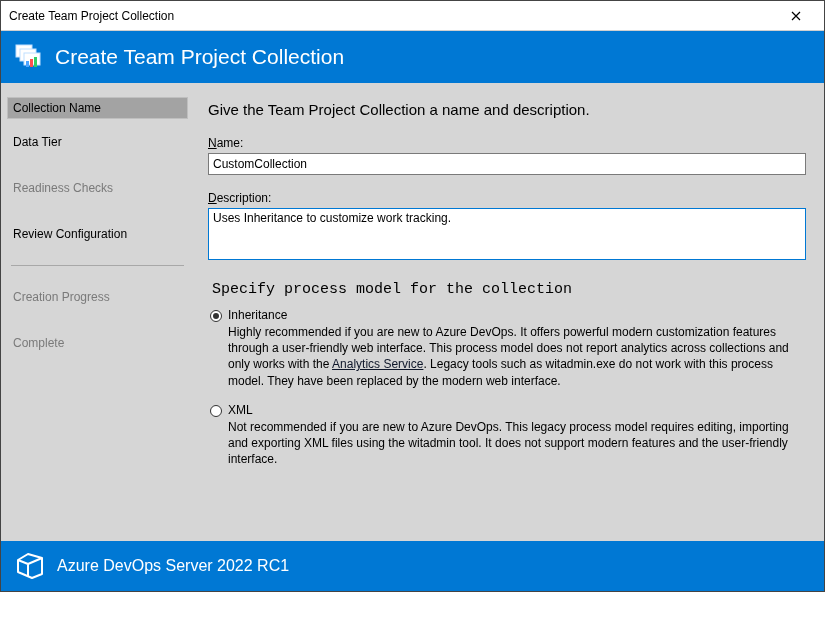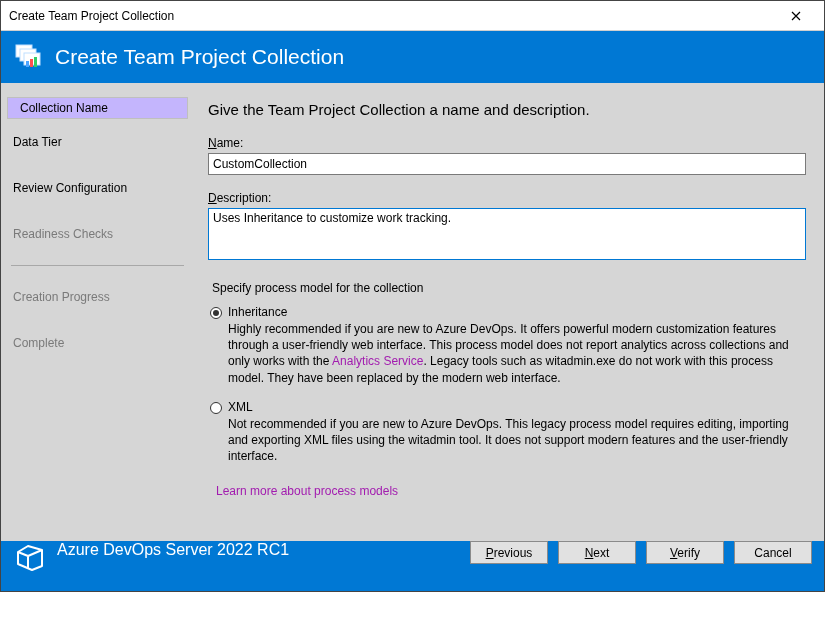--- a/index.html
+++ b/index.html
@@ -68,23 +68,23 @@
     gap: 0;
   }
   .sidebar-item {
     padding: 16px 6px;
     font-size: 12px;
     color: #000;
     cursor: default;
   }
   .sidebar-item.disabled { color: #7a7a7a; }
   .sidebar-item.active {
-    background: #c4b5fd;
+    background: #a3a3a3;
     border: 1px solid #bfbfbf;
-    padding: 3px 12px;
+    padding: 3px 5px;
   }
   .sidebar-divider {
     border: none;
     border-top: 1px solid #a8a8a8;
     margin: 8px 4px;
   }
   .main {
     flex: 1;
     background: #d6d6d6;
     padding: 18px 18px 4px 14px;
@@ -112,21 +112,21 @@
     width: 100%;
     height: 52px;
     border: 1px solid #0078D4;
     background: #fff;
     padding: 2px 4px;
     font-family: inherit;
     font-size: 12px;
     resize: none;
   }
   .section-gap { height: 16px; }
-  .section-sub { font-size: 12px; margin: 18px 0 10px 4px; }
+  .section-sub { font-size: 15px; margin: 18px 0 10px 4px; font-family: Liberation Mono, monospace; }
   .radio-row {
     display: flex;
     align-items: flex-end;
     gap: 6px;
     margin: 0 0 2px 2px;
   }
   .radio-dot {
     width: 12px; height: 12px;
     border: 1px solid #333;
     border-radius: 50%;
@@ -140,27 +140,27 @@
     width:6px; height:6px; border-radius:50%;
     background:#333;
   }
   .radio-label { font-size: 12px; }
   .radio-desc {
     font-size: 12px;
     color: #000;
     margin: 0 0 14px 20px;
     line-height: 1.35;
   }
-  .link { color: #a21caf; cursor: pointer; }
+  .link { color: #0f172a; text-decoration: underline; cursor: pointer; }
   .link.plainpad { display:inline-block; margin: 6px 0 0 8px; }
   .footer {
     background: #0078D4;
     height: 50px;
     display: flex;
-    align-items: flex-start;
+    align-items: center;
     padding: 0 12px;
     gap: 10px;
   }
   .footer-icon { width: 34px; height: 34px; display:flex; align-items:center; justify-content:center;}
   .footer-title {
     color: #fff;
     font-size: 16px;
     flex: 1;
   }
   .footer-buttons {
@@ -204,22 +204,22 @@
         <rect x="20" y="14" width="3" height="10" fill="#33cc66"></rect>
       </svg>
     </div>
     <div class="header-title">Create Team Project Collection</div>
   </div>
 
   <div class="body">
     <div class="sidebar">
       <div class="sidebar-item active">Collection Name</div>
       <div class="sidebar-item">Data Tier</div>
+      <div class="sidebar-item disabled">Readiness Checks</div>
       <div class="sidebar-item">Review Configuration</div>
-      <div class="sidebar-item disabled">Readiness Checks</div>
       <hr class="sidebar-divider">
       <div class="sidebar-item disabled">Creation Progress</div>
       <div class="sidebar-item disabled">Complete</div>
     </div>
 
     <div class="main">
       <div class="main-heading">Give the Team Project Collection a name and description.</div>
 
       <div class="field-label"><span class="ul">N</span><span>ame:</span></div>
       <input class="text-input" type="text" value="CustomCollection" style="">
@@ -238,33 +238,26 @@
       <div class="radio-desc">
         <span>Highly recommended if you are new to Azure DevOps. It offers powerful modern customization features through a user-friendly web interface. This process model does not report analytics across collections and only works with the </span><span class="link">Analytics Service</span><span>. Legacy tools such as witadmin.exe do not work with this process model. They have been replaced by the modern web interface.</span>
       </div>
 
       <div class="radio-row">
         <div class="radio-dot"></div>
         <div class="radio-label">XML</div>
       </div>
       <div class="radio-desc">Not recommended if you are new to Azure DevOps. This legacy process model requires editing, importing and exporting XML files using the witadmin tool. It does not support modern features and the user-friendly interface.</div>
 
-      <span class="link plainpad">Learn more about process models</span>
     </div>
   </div>
 
   <div class="footer">
     <div class="footer-icon">
       <svg width="32" height="32" viewBox="0 0 32 32">
         <path d="M4 10 L14 4 L28 8 L28 24 L18 28 L4 22 Z" fill="none" stroke="#fff" stroke-width="2" stroke-linejoin="round"></path>
         <path d="M4 10 L14 14 L28 8 M14 14 L14 27" fill="none" stroke="#fff" stroke-width="2" stroke-linejoin="round"></path>
       </svg>
     </div>
     <div class="footer-title">Azure DevOps Server 2022 RC1</div>
-    <div class="footer-buttons">
-      <button class="btn"><span class="ul">P</span><span>revious</span></button>
-      <button class="btn"><span class="ul">N</span><span>ext</span></button>
-      <button class="btn"><span class="ul">V</span><span>erify</span></button>
-      <button class="btn">Cancel</button>
-    </div>
   </div>
 
 </div>
 
 </body></html>

